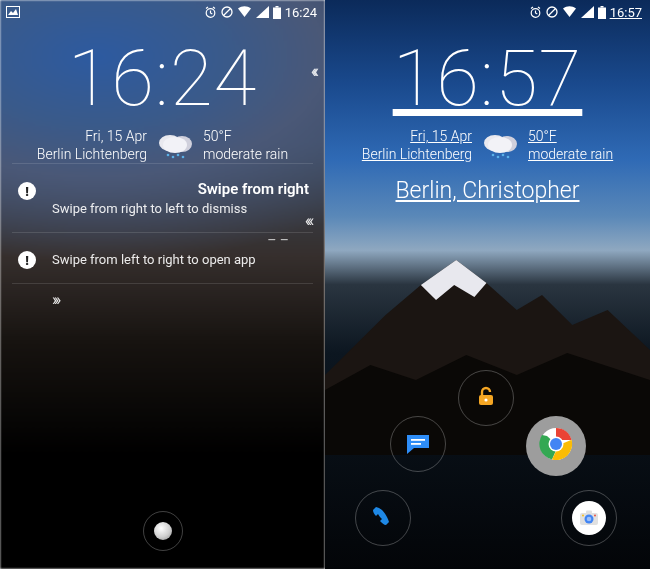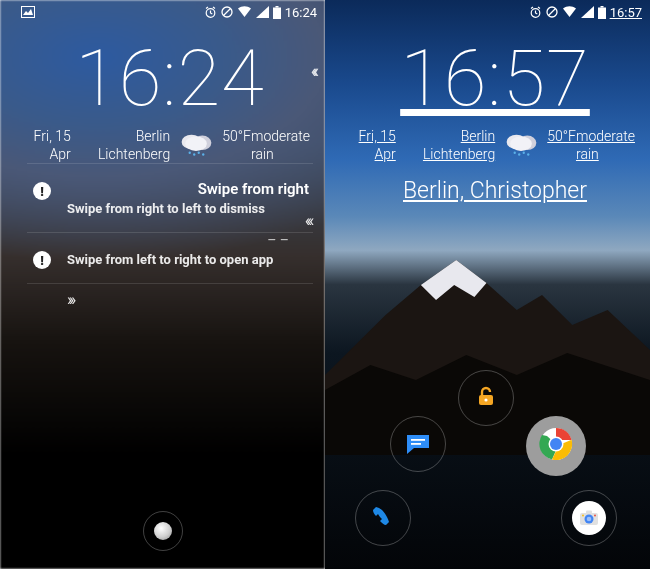--- a/index.html
+++ b/index.html
@@ -10,21 +10,20 @@
     font-family: -apple-system, Roboto, "Helvetica Neue", Arial, sans-serif;
     background: #fff;
     overflow: hidden;
   }
   .phone {
     position: relative;
     width: 332px;
     height: 569px;
     overflow: hidden;
     color: #fff;
-    padding-left: 15px;
   }
   .phone + .phone { margin-left: 0; text-decoration: underline; }
 
   
   .bg-left {
     position: absolute; inset: 0;
     background:
       radial-gradient(ellipse 200% 60% at 30% 10%, #2d5aa0 0%, #3a5a8a 20%, #4a5877 35%, transparent 60%),
       linear-gradient(to bottom, #1c3055 0%, #3a4a60 25%, #362f2d 45%, #171310 60%, #000 80%);
     filter: blur(1px);
@@ -69,21 +68,21 @@
   .info-row {
     position: relative;
     display: flex;
     justify-content: center;
     align-items: center;
     gap: 8px;
     margin-top: 10px;
     font-size: 14px;
     font-weight: 300;
   }
-  .info-col { display: flex; line-height: 1.25; }
+  .info-col { display: flex; flex-direction: column; line-height: 1.25; }
   .info-col.left { text-align: right; }
   .info-col.right { text-align: left; }
   .weather-icon { width: 40px; height: 28px; }
 
   .greeting {
     position: relative;
     text-align: center;
     font-size: 23px;
     font-weight: 300;
     margin-top: 14px;
@@ -108,21 +107,21 @@
     left: 6px; top: 18px;
     width: 18px; height: 18px;
     border-radius: 50%;
     background: #fff;
     color: #222;
     font-size: 13px;
     font-weight: 900;
     display: flex; align-items: center; justify-content: center;
   }
   .notif .title { font-size: 15px; font-weight: 600; text-align: right; }
-  .notif .sub { font-size: 13px; font-weight: 700; margin-top: 3px; opacity: 0.9; }
+  .notif .sub { font-size: 13px; font-weight: 400; margin-top: 3px; opacity: 0.9; }
   .notif .chev {
     position: absolute;
     font-size: 17px;
     letter-spacing: -3px;
     opacity: 0.9;
   }
 
   .home-dot {
     position: absolute;
     bottom: 18px;

